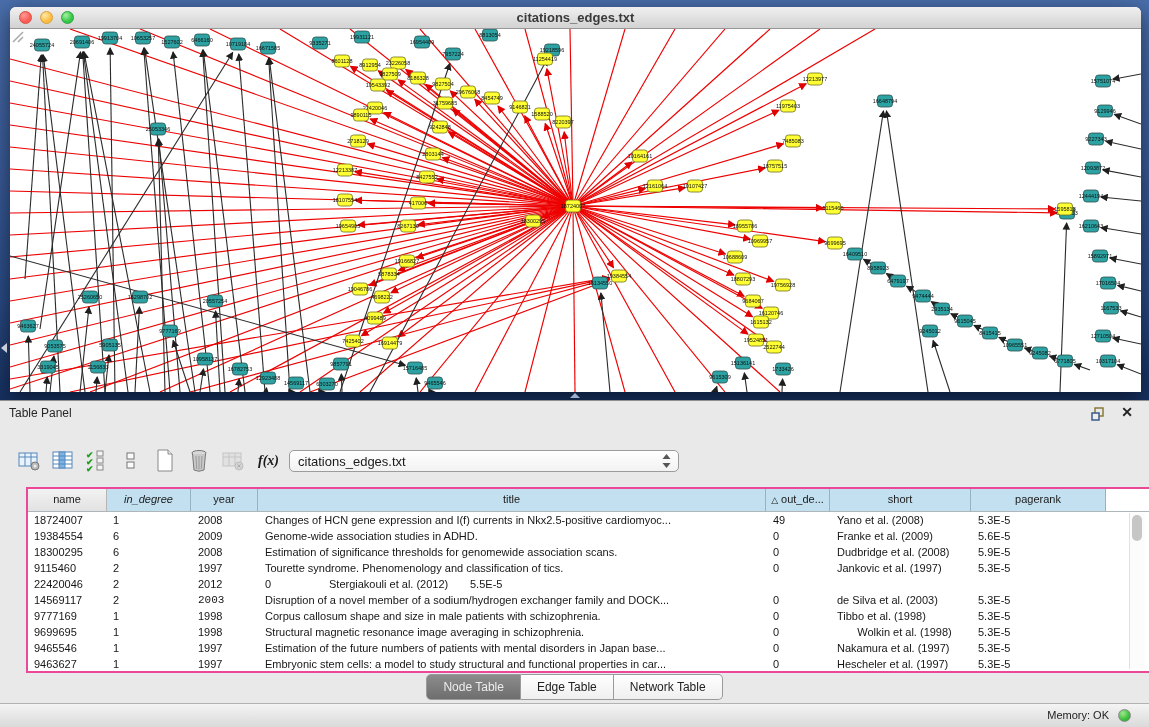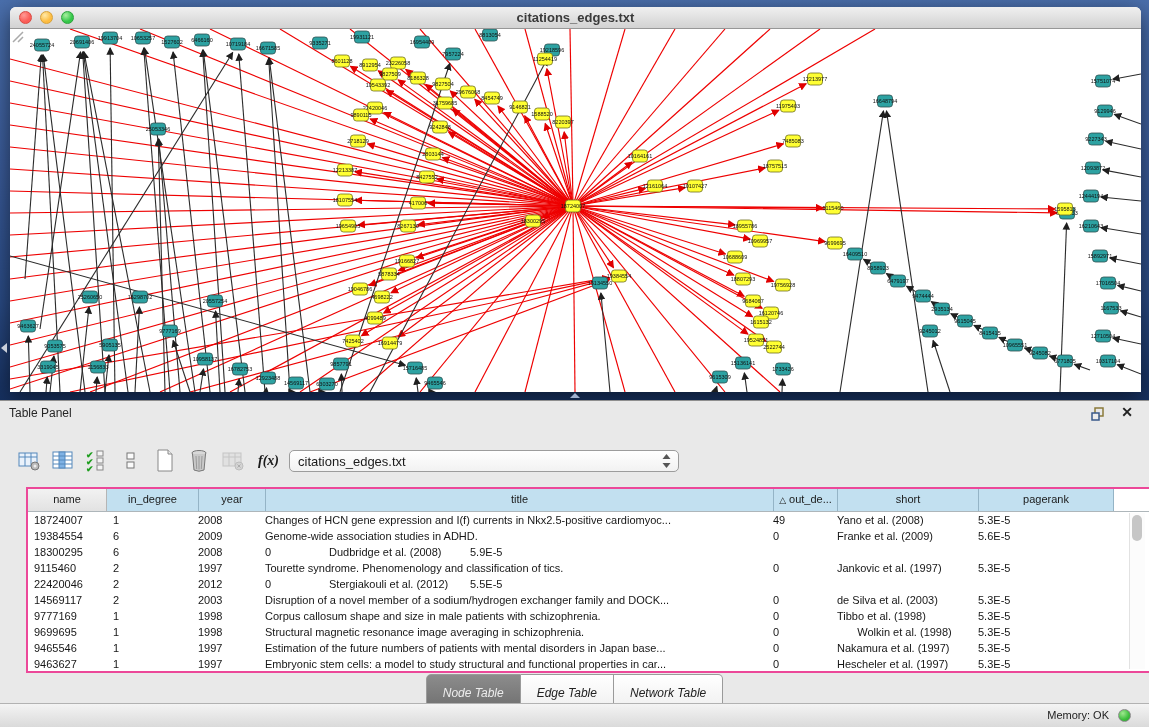--- a/index.html
+++ b/index.html
@@ -51,22 +51,22 @@
   .th.gray{background:linear-gradient(#F2F2F2,#E2E2E2);border-right:1px solid #B5B5B5;}
   .th .sortmark{font-size:9px;margin-right:3px;}
   .th.filler{background:#fff;border-right:none;flex:1;}
   .trow{display:flex;height:16px;line-height:16px;font-size:11px;color:#161616;}
   .td{box-sizing:border-box;padding-left:6px;white-space:nowrap;overflow:hidden;}
   .vscroll{position:absolute;right:4px;top:24px;width:15px;height:156px;
     background:#FCFCFC;border-left:1px solid #E2E2E2;}
   .vthumb{position:absolute;left:2px;top:2px;width:10px;height:26px;background:#C6C6C6;border-radius:6px;}
   
   .tabbar{position:absolute;left:0;top:273px;width:100%;display:flex;justify-content:center;}
-  .tab{height:20px;line-height:20px;padding:8px 16px;font-size:12px;color:#222;
-    background:linear-gradient(#FFFFFF,#EFEFEF);border:1px solid #9A9A9A;border-left:none;cursor:pointer;font-style:italic;}
+  .tab{height:20px;line-height:20px;padding:2px 16px;font-size:12px;color:#222;
+    background:linear-gradient(#FFFFFF,#EFEFEF);border:1px solid #9A9A9A;border-left:none;cursor:pointer;}
   .tab:first-child{border-left:1px solid #9A9A9A;border-radius:5px 0 0 5px;}
   .tab:last-child{border-radius:0 5px 5px 0;}
   .tab.active{background:linear-gradient(#8C8C8C,#6E6E6E);color:#EDEDED;}
   
   .status-bar{position:absolute;left:0;top:703px;width:1149px;height:24px;
     background:linear-gradient(#F4F4F4,#DADADA);border-top:1px solid #B2B2B2;box-sizing:border-box;}
   .mem-label{position:absolute;right:40px;top:5px;font-size:11px;color:#222;}
   .mem-dot{position:absolute;right:18px;top:5px;width:13px;height:13px;border-radius:50%;
     background:radial-gradient(circle at 35% 30%,#9FE88F,#3CBE3C 60%,#2E9E2E);border:1px solid #8a8a8a;box-sizing:border-box;}
 </style>
@@ -813,21 +813,21 @@
       <svg class="stepper" width="9" height="14">
         <path d="M4.5,0 L8.5,5 L0.5,5 z" fill="#555"></path>
         <path d="M4.5,14 L8.5,9 L0.5,9 z" fill="#555"></path>
       </svg>
     </div>
   </div>
 
   <div class="tablewrap">
     <div class="thead" id="thead">
         <div class="th gray" style="width: 79px;">name</div>
-        <div class="th" style="width: 92px;">in_degree</div>
+        <div class="th" style="width: 84px; font-style: italic;">in_degree</div>
         <div class="th" style="width: 67px;">year</div>
         <div class="th" style="width: 508px;">title</div>
         <div class="th" style="width: 64px;"><span class="sortmark">△</span>out_de...</div>
         <div class="th" style="width: 141px; text-align: center;">short</div>
         <div class="th" style="width: 135px;">pagerank</div>
         <div class="th filler"></div>
       </div>
     <div id="tbody">
         <div class="trow">
           <div class="td" style="width: 79px;">18724007</div>
@@ -844,20 +844,21 @@
           <div class="td" style="width: 67px;">2009</div>
           <div class="td" style="width: 508px;">Genome-wide association studies in ADHD.</div>
           <div class="td" style="width: 64px;">0</div>
           <div class="td" style="width: 141px;">Franke et al. (2009)</div>
           <div class="td" style="width: 135px;">5.6E-5</div>
         </div>
         <div class="trow">
           <div class="td" style="width: 79px;">18300295</div>
           <div class="td" style="width: 85px;">6</div>
           <div class="td" style="width: 67px;">2008</div>
+          <div class="td" style="width: 508px;">Estimation of significance thresholds for genomewide association scans.</div>
           <div class="td" style="width: 64px;">0</div>
           <div class="td" style="width: 141px;">Dudbridge et al. (2008)</div>
           <div class="td" style="width: 135px;">5.9E-5</div>
         </div>
         <div class="trow">
           <div class="td" style="width: 79px;">9115460</div>
           <div class="td" style="width: 85px;">2</div>
           <div class="td" style="width: 67px;">1997</div>
           <div class="td" style="width: 508px;">Tourette syndrome. Phenomenology and classification of tics.</div>
           <div class="td" style="width: 64px;">0</div>
@@ -868,21 +869,21 @@
           <div class="td" style="width: 79px;">22420046</div>
           <div class="td" style="width: 85px;">2</div>
           <div class="td" style="width: 67px;">2012</div>
           <div class="td" style="width: 64px;">0</div>
           <div class="td" style="width: 141px;">Stergiakouli et al. (2012)</div>
           <div class="td" style="width: 135px;">5.5E-5</div>
         </div>
         <div class="trow">
           <div class="td" style="width: 79px;">14569117</div>
           <div class="td" style="width: 85px;">2</div>
-          <div class="td" style="width: 67px;">2003</div>
+          <div class="td" style="width: 67px; font-family: Liberation Mono, monospace;">2003</div>
           <div class="td" style="width: 508px;">Disruption of a novel member of a sodium/hydrogen exchanger family and DOCK...</div>
           <div class="td" style="width: 64px;">0</div>
           <div class="td" style="width: 141px;">de Silva et al. (2003)</div>
           <div class="td" style="width: 135px;">5.3E-5</div>
         </div>
         <div class="trow">
           <div class="td" style="width: 79px;">9777169</div>
           <div class="td" style="width: 85px;">1</div>
           <div class="td" style="width: 67px;">1998</div>
           <div class="td" style="width: 508px;">Corpus callosum shape and size in male patients with schizophrenia.</div>

